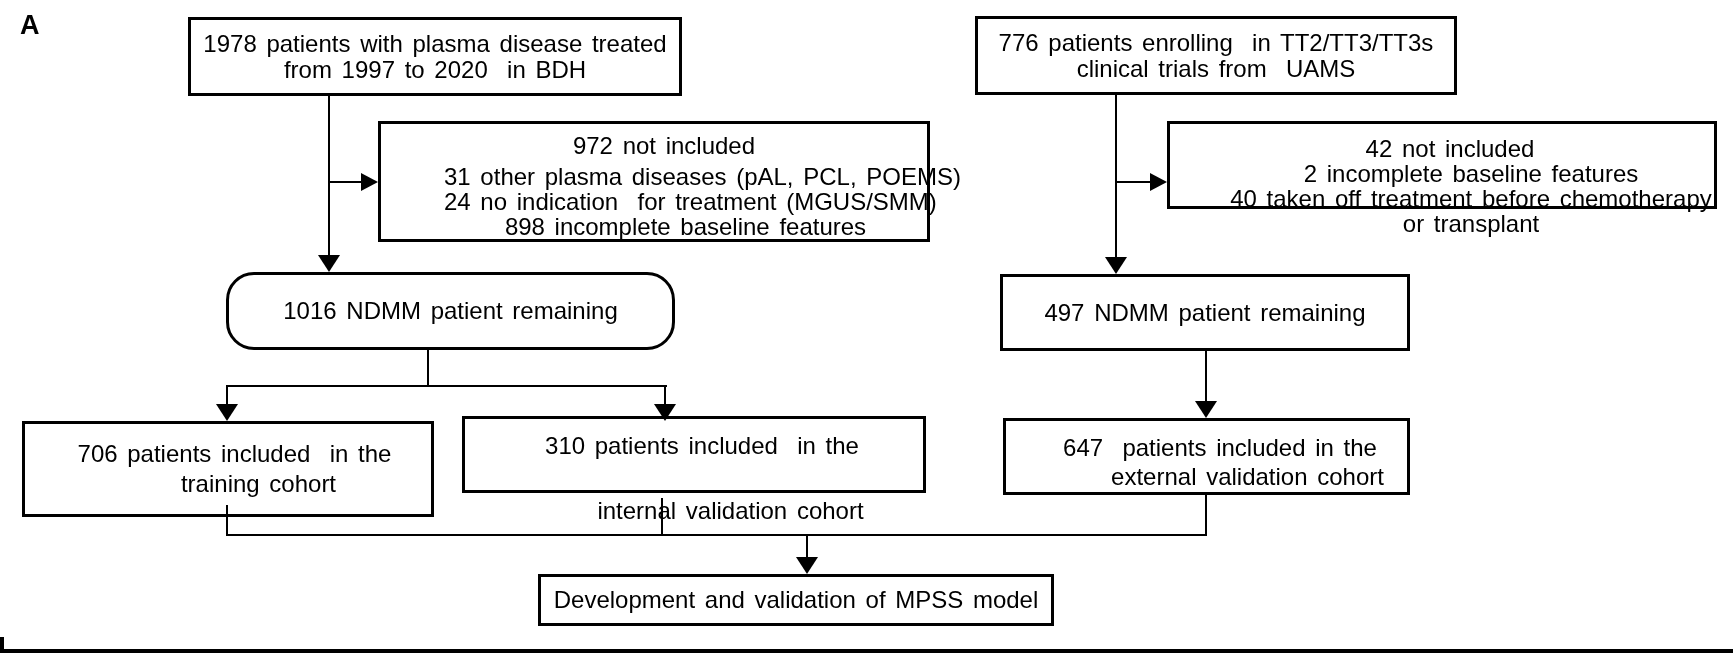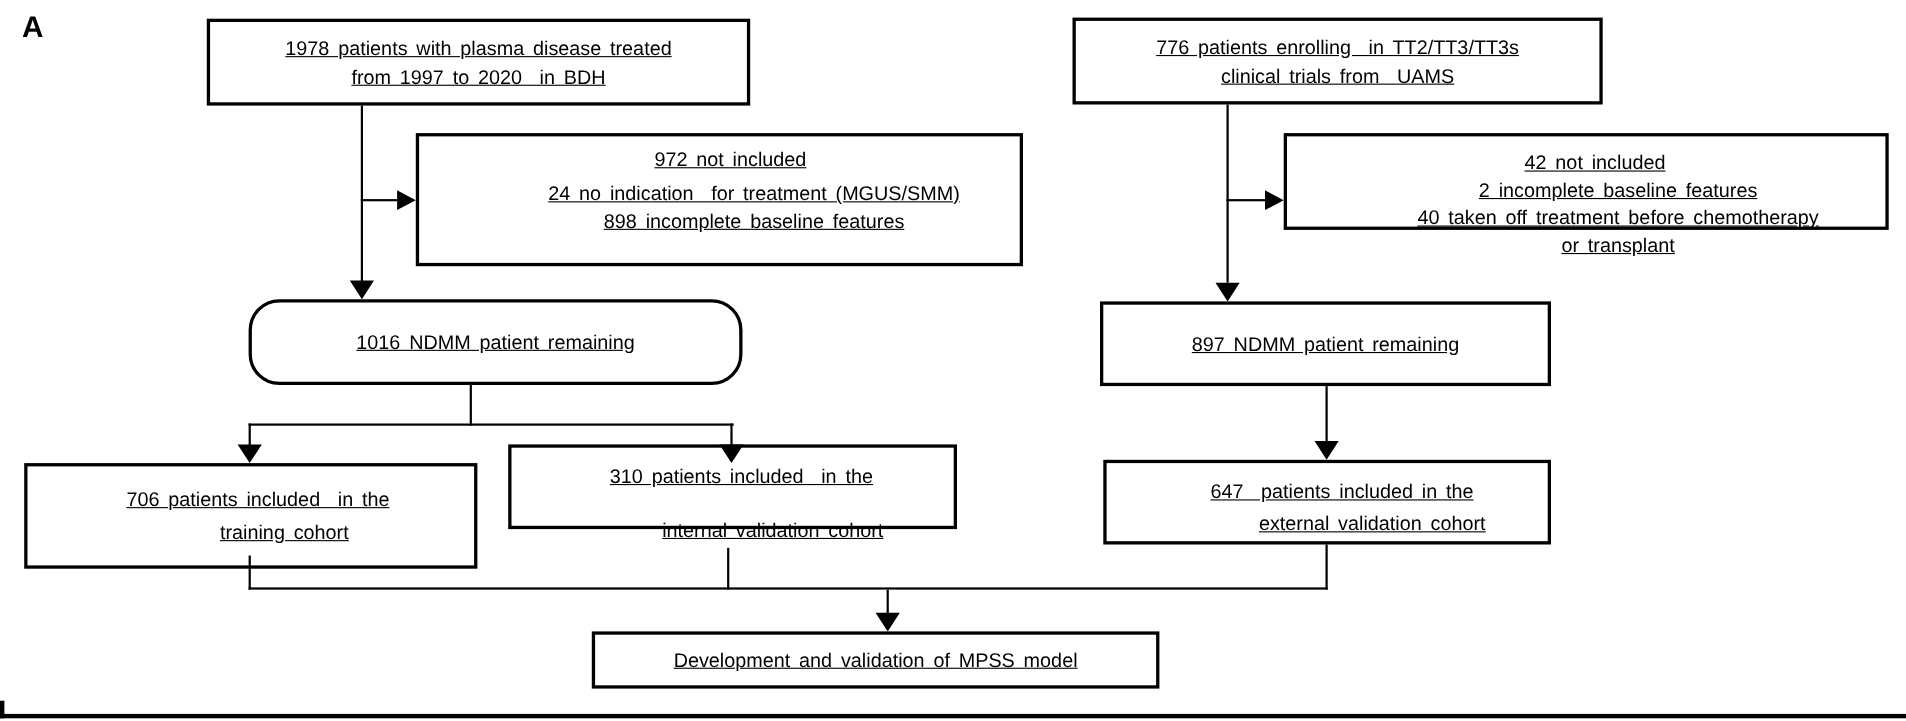--- a/index.html
+++ b/index.html
@@ -6,42 +6,42 @@
   #canvas{
     position:relative;width:1733px;height:655px;background:#ffffff;
     font-family:"Liberation Sans",sans-serif;color:#000;overflow:hidden;
   }
   #panel-label{position:absolute;left:20px;top:10px;font-size:27px;font-weight:bold;}
   .box{
     position:absolute;border:3px solid #000;background:#fff;box-sizing:border-box;
     display:flex;flex-direction:column;text-align:center;
   }
   .center{justify-content:center;align-items:center;text-align:center;}
-  .ln{white-space:pre;font-size:18px;line-height:26px;word-spacing:3px;text-decoration:underline;}
+  .ln{white-space:pre;font-size:24px;line-height:26px;word-spacing:3px;}
   .line{position:absolute;background:#000;}
   .arrow-down{position:absolute;width:0;height:0;
     border-left:11px solid transparent;border-right:11px solid transparent;
     border-top:17px solid #000;}
   .arrow-right{position:absolute;width:0;height:0;
     border-top:9px solid transparent;border-bottom:9px solid transparent;
     border-left:17px solid #000;}
 
   
   #b1{left:188px;top:17px;width:494px;height:79px;}
   #b3{left:378px;top:121px;width:552px;height:121px;padding:9px 0 0 20px;}
   #b3 .ln{line-height:25px;}
   #b3 .first{margin-bottom:6px;}
   #b3 .sub{padding-left:43px;}
   #b5{left:226px;top:272px;width:449px;height:78px;border-radius:28px;}
   #b7{left:22px;top:421px;width:412px;height:96px;padding:15px 0 0 13px;}
   #b7 .ln{line-height:30px;}
   #b7 .sub{padding-left:48px;}
-  #b8{left:462px;top:404px;width:408px;height:77px;padding:12px 0 0 16px;}
+  #b8{left:462px;top:416px;width:464px;height:77px;padding:12px 0 0 16px;gap:36px;}
   #b8 .ln{line-height:29px;}
-  #b8 .sub{padding-left:57px;margin-top:20px;}
+  #b8 .sub{padding-left:57px;}
 
   
   #b2{left:975px;top:16px;width:482px;height:79px;}
   #b4{left:1167px;top:121px;width:550px;height:88px;padding:12px 0 0 16px;}
   #b4 .ln{line-height:25px;}
   #b4 .sub{padding-left:42px;}
   #b6{left:1000px;top:274px;width:410px;height:77px;}
   #b9{left:1003px;top:418px;width:407px;height:77px;padding:12px 0 0 27px;}
   #b9 .ln{line-height:29px;}
   #b9 .sub{padding-left:55px;}
@@ -86,35 +86,36 @@
     <div class="ln">1978 patients with plasma disease treated</div>
     <div class="ln">from 1997 to 2020  in BDH</div>
   </div>
   <div class="box center" id="b2">
     <div class="ln">776 patients enrolling  in TT2/TT3/TT3s</div>
     <div class="ln">clinical trials from  UAMS</div>
   </div>
 
   <div class="box" id="b3">
     <div class="ln first">972 not included</div>
+    <div class="ln sub">31 other plasma diseases (pAL, PCL, POEMS)</div>
     <div class="ln sub">24 no indication  for treatment (MGUS/SMM)</div>
     <div class="ln sub">898 incomplete baseline features</div>
   </div>
   <div class="box" id="b4">
     <div class="ln first">42 not included</div>
     <div class="ln sub">2 incomplete baseline features</div>
     <div class="ln sub">40 taken off treatment before chemotherapy</div>
     <div class="ln sub">or transplant</div>
   </div>
 
   <div class="box center" id="b5">
     <div class="ln">1016 NDMM patient remaining</div>
   </div>
   <div class="box center" id="b6">
-    <div class="ln">897 NDMM patient remaining</div>
+    <div class="ln">497 NDMM patient remaining</div>
   </div>
 
   <div class="box" id="b7">
     <div class="ln">706 patients included  in the</div>
     <div class="ln sub">training cohort</div>
   </div>
   <div class="box" id="b8">
     <div class="ln">310 patients included  in the</div>
     <div class="ln sub">internal validation cohort</div>
   </div>

